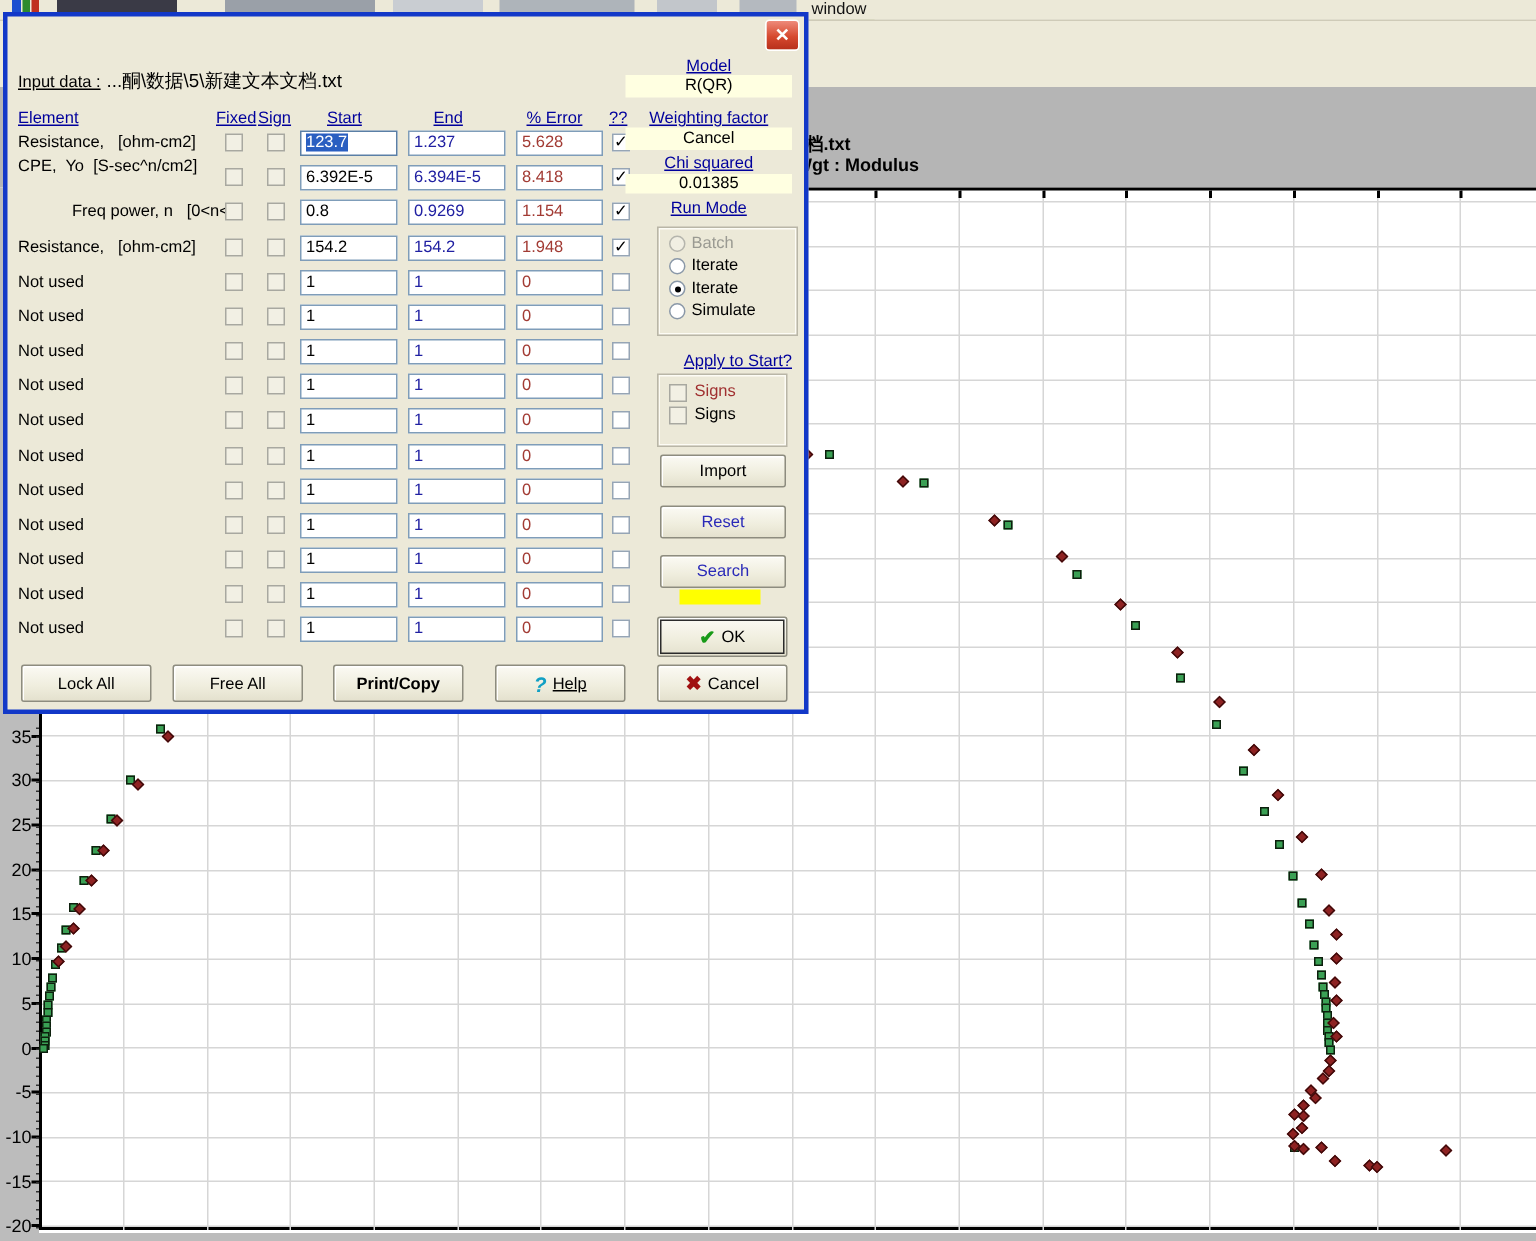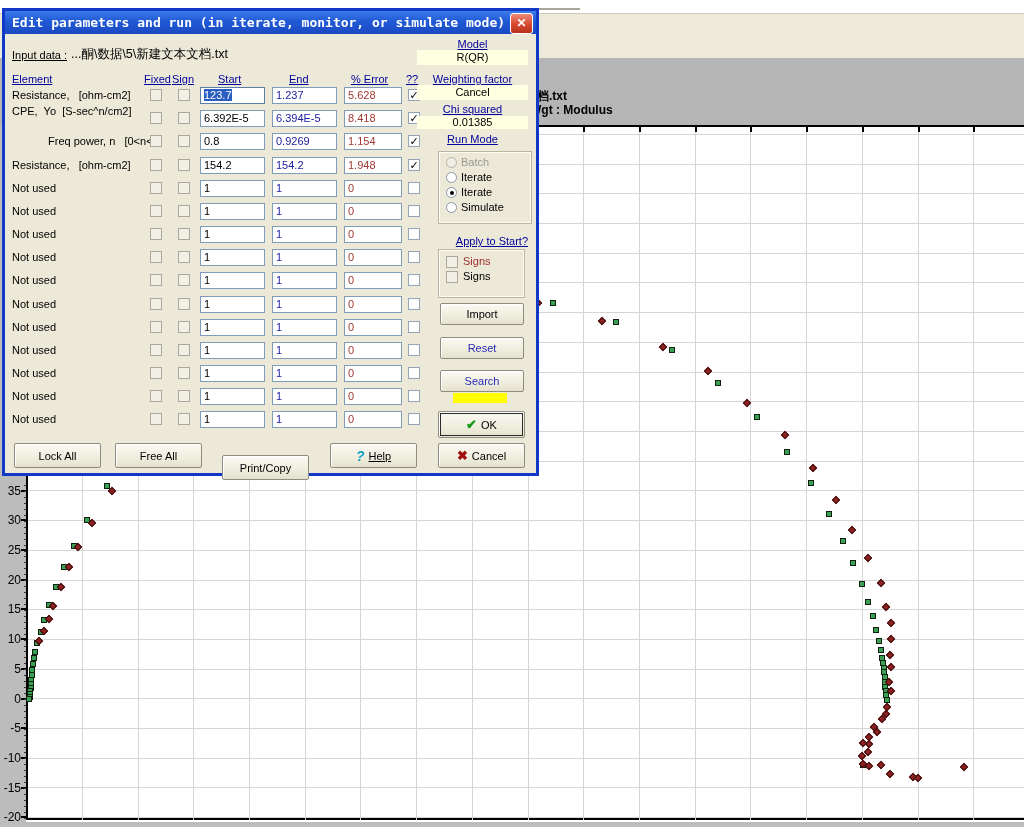--- a/index.html
+++ b/index.html
@@ -69,20 +69,32 @@
   .cancel-x{color:#A01010;font-weight:bold;font-size:13px;}
   .help-q{color:#12A0C4;font-weight:bold;font-size:14px;font-style:italic;}
   #yellow-bar{position:absolute;left:448px;top:382px;width:54px;height:10px;background:#FFFF00;}
   .red-text{color:#A03030;}
 </style>
 </head>
 <body>
 
 <div id="screen">
 
+  <div id="top-strip">
+    <div class="frag" style="left:8px;width:6px;background:#1c4fd0;"></div>
+    <div class="frag" style="left:15px;width:5px;background:#2e8b2e;"></div>
+    <div class="frag" style="left:21px;width:5px;background:#c03020;"></div>
+    <div class="frag" style="left:38px;width:80px;background:#3a3a46;"></div>
+    <div class="frag" style="left:150px;width:100px;background:#9aa0a8;"></div>
+    <div class="frag" style="left:262px;width:60px;background:#c9cdd2;"></div>
+    <div class="frag" style="left:333px;width:90px;background:#aeb4ba;"></div>
+    <div class="frag" style="left:438px;width:40px;background:#c2c6cb;"></div>
+    <div class="frag" style="left:493px;width:38px;background:#b4b9bf;"></div>
+    <span id="menu-window">window</span>
+  </div>
 
   <div id="cream-band"></div>
   <div id="sqcm-topline"></div>
   <div id="sqcm">sq.cm</div>
 
   <div id="grey-band">
     <div id="ph1">档.txt</div>
     <div id="ph2-wrap">
       <div id="ph2">Wgt : Modulus</div>
     </div>
@@ -319,23 +331,20 @@
       <div class="mark-di" style="left: 860px; top: 761px; background: rgb(142, 34, 34);"></div>
       <div class="mark-di" style="left: 866px; top: 763px; background: rgb(142, 34, 34);"></div>
       <div class="mark-di" style="left: 878px; top: 762px; background: rgb(142, 34, 34);"></div>
       <div class="mark-di" style="left: 887px; top: 771px; background: rgb(142, 34, 34);"></div>
       <div class="mark-di" style="left: 910px; top: 774px; background: rgb(142, 34, 34);"></div>
       <div class="mark-di" style="left: 915px; top: 775px; background: rgb(142, 34, 34);"></div>
       <div class="mark-di" style="left: 961px; top: 764px; background: rgb(142, 34, 34);"></div>
     </div>
 
   <div id="dialog">
-    <div id="titlebar">
-      <span>Edit parameters and run (in iterate, monitor, or simulate mode)</span>
-    </div>
     <div id="closebtn">✕</div>
 
     <span id="input-data-label">Input data :</span>
     <span id="input-data-path">...酮\数据\5\新建文本文档.txt</span>
 
     <span class="ulab" style="left:7px;top:62px;">Element</span>
     <span class="ulab" style="left:139px;top:62px;">Fixed</span>
     <span class="ulab" style="left:167px;top:62px;">Sign</span>
     <span class="ulab" style="left:213px;top:62px;">Start</span>
     <span class="ulab" style="left:284px;top:62px;">End</span>
@@ -498,21 +507,21 @@
       <span class="cancel-x">✖</span>
       <span>Cancel</span>
     </div>
 
     <div class="btn" style="left:9px;top:432px;width:85px;height:23px;">
       <span>Lock All</span>
     </div>
     <div class="btn" style="left:110px;top:432px;width:85px;height:23px;">
       <span>Free All</span>
     </div>
-    <div class="btn" style="left:217px;top:444px;width:85px;height:23px;">
+    <div class="btn" style="left:217px;top:432px;width:85px;height:23px;font-weight:bold;">
       <span>Print/Copy</span>
     </div>
     <div class="btn" style="left:325px;top:432px;width:85px;height:23px;">
       <span class="help-q">?</span>
       <span style="text-decoration:underline;">Help</span>
     </div>
   </div>
 </div>
 
 </body></html>

